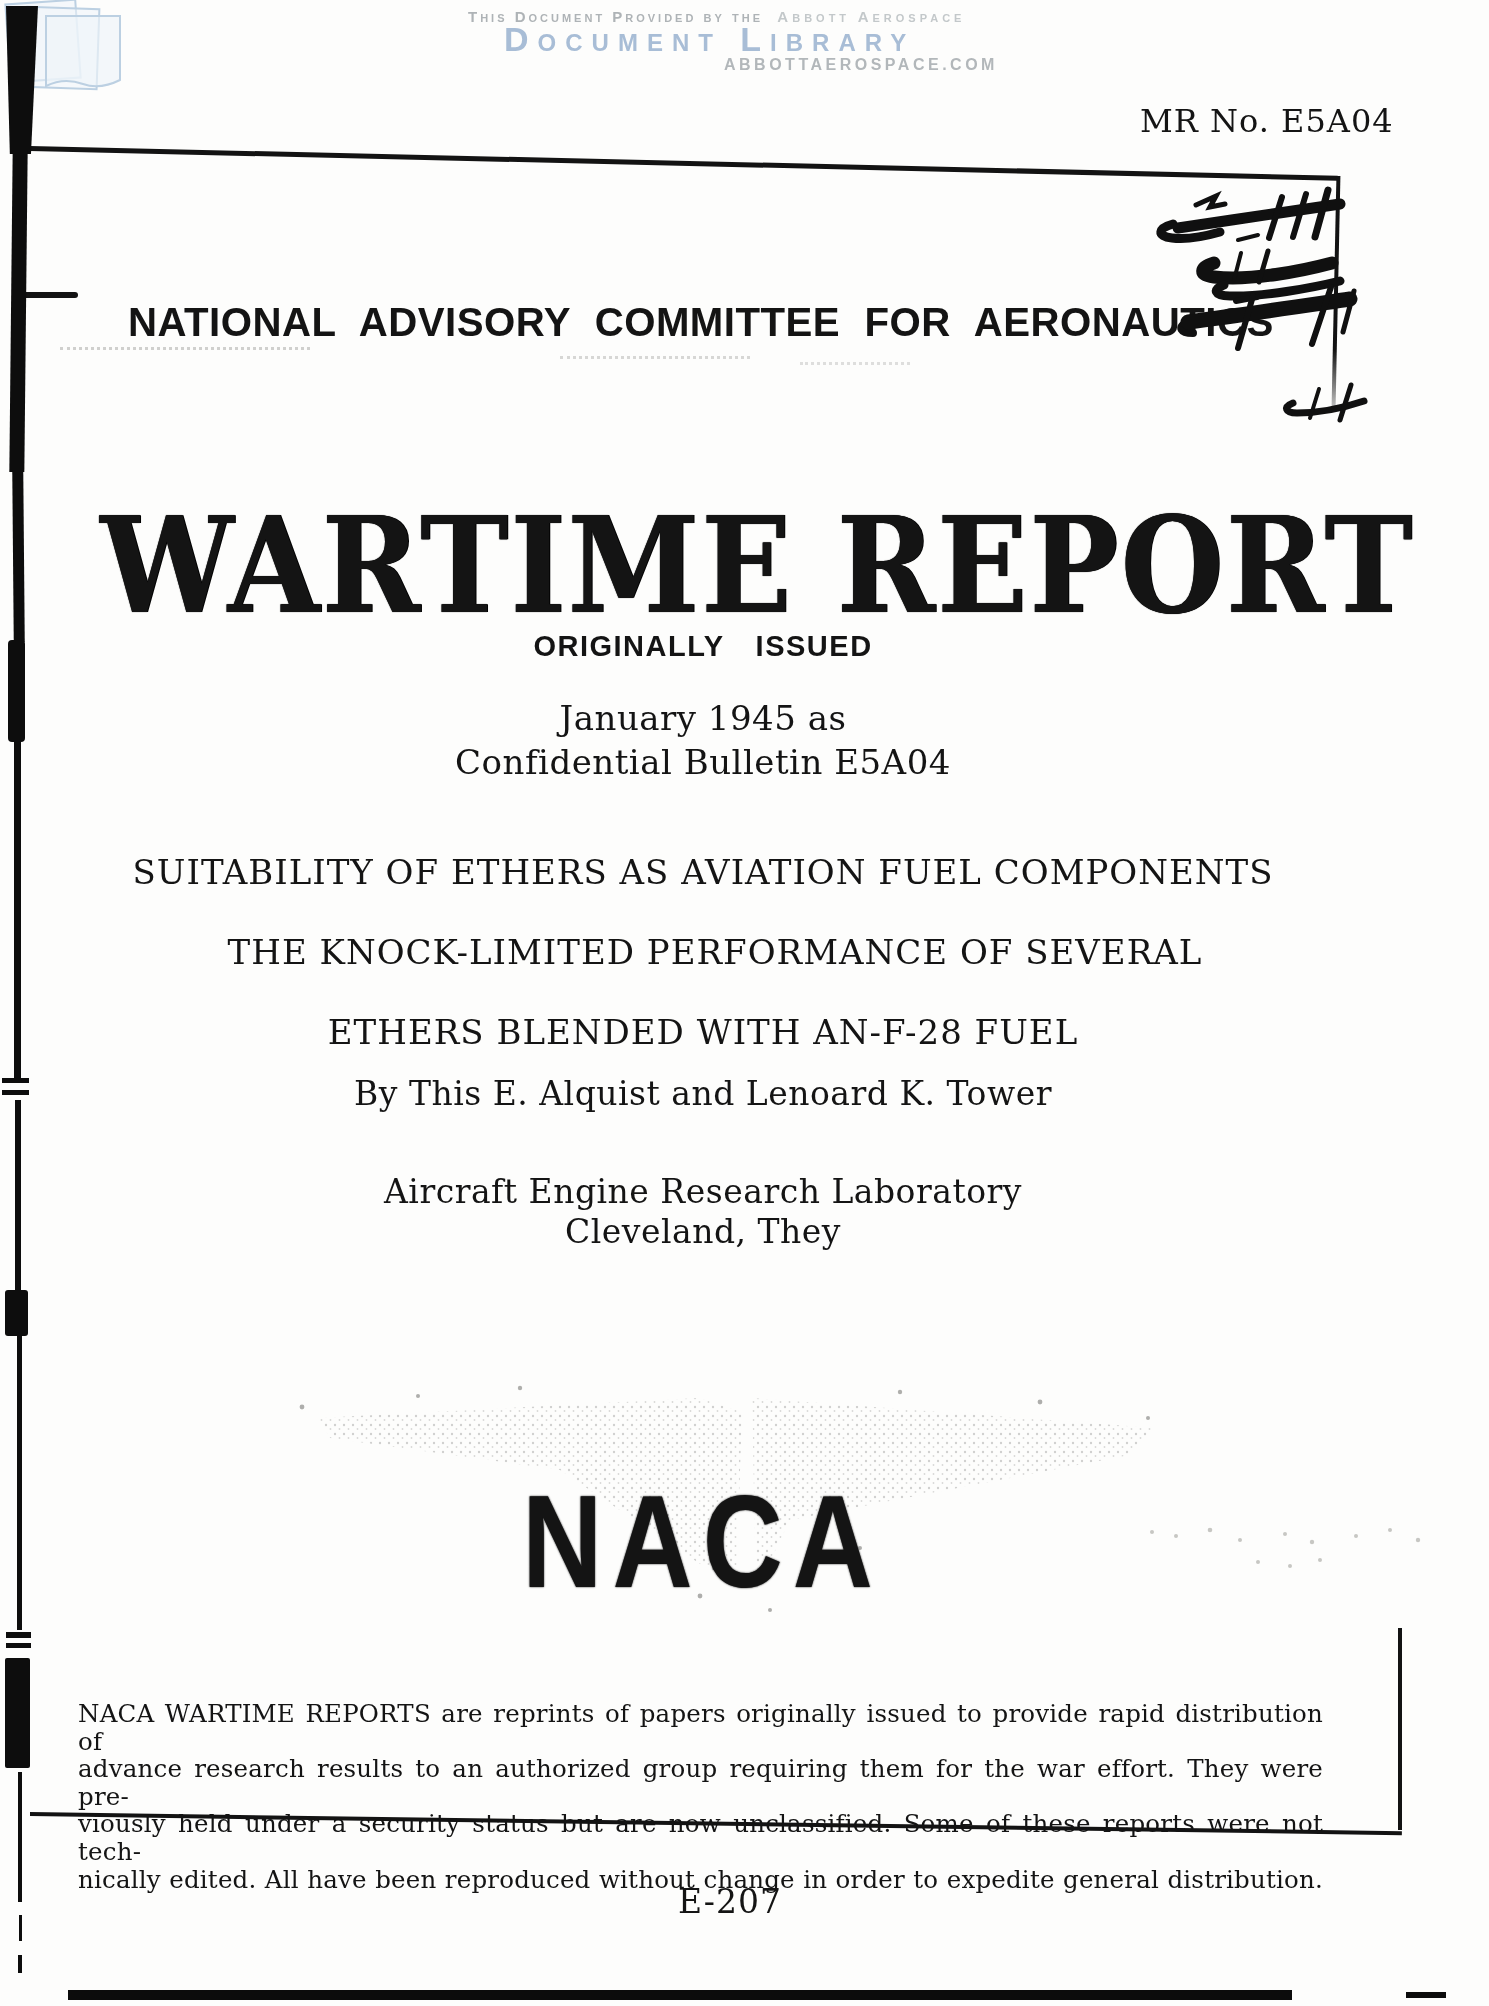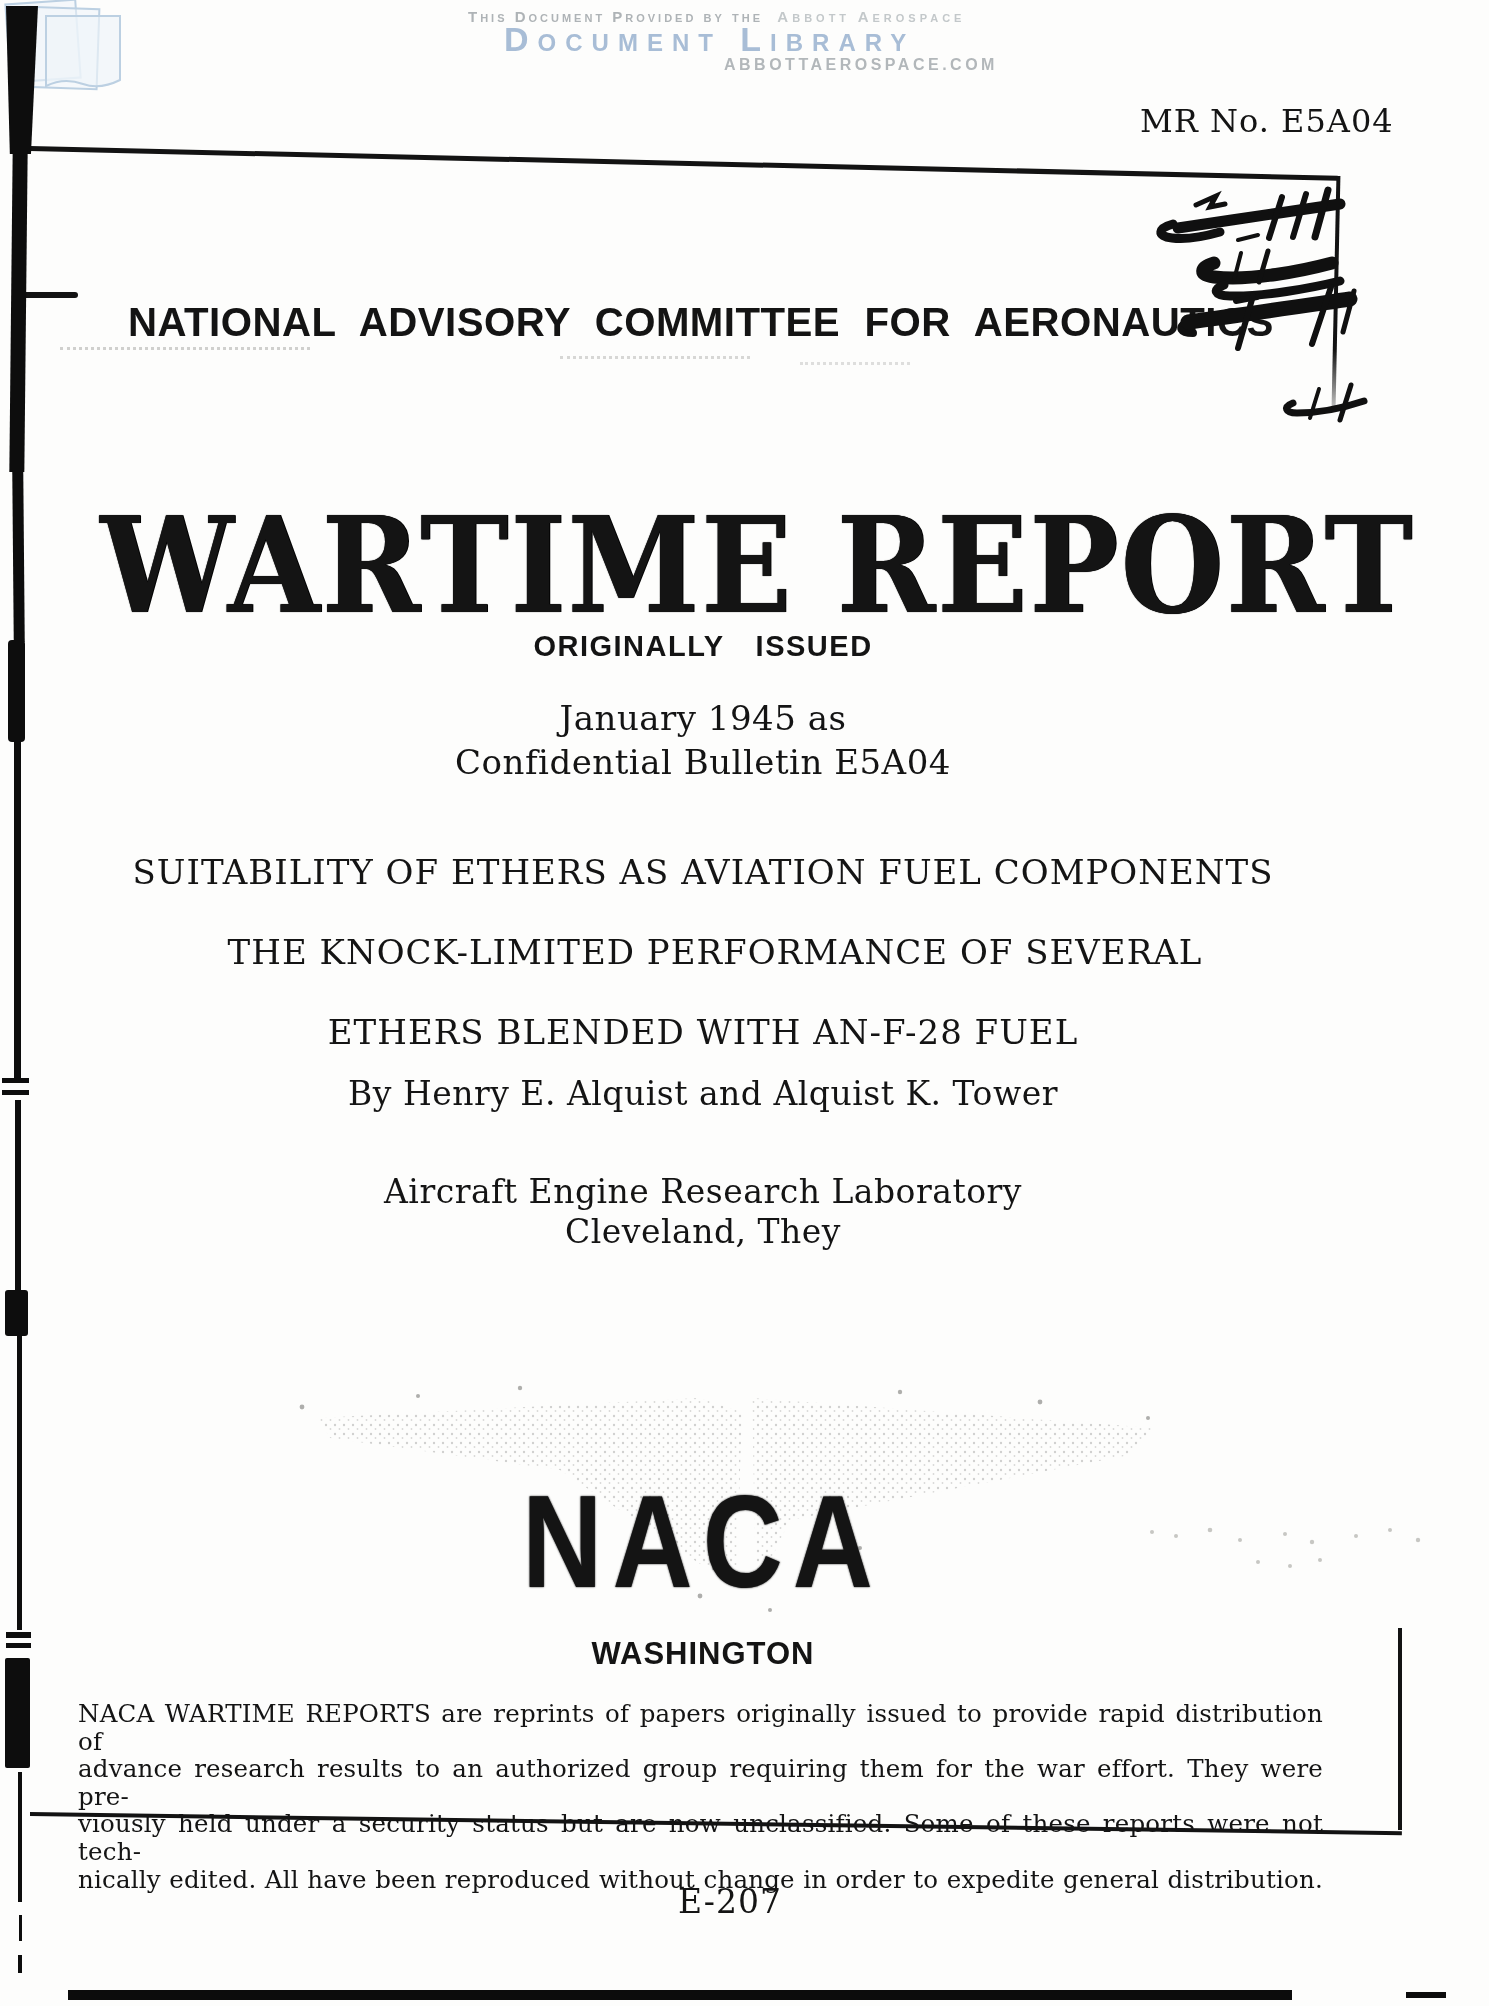--- a/index.html
+++ b/index.html
@@ -105,21 +105,21 @@
 
   <div class="abs center-band orig-issued">ORIGINALLY ISSUED</div>
   <div class="abs center-band issued-lines">
     <div>January 1945 as</div>
     <div>Confidential Bulletin E5A04</div>
   </div>
 
   <div class="abs center-band subj subj1">SUITABILITY OF ETHERS AS AVIATION FUEL COMPONENTS</div>
   <div class="abs center-band subj subj2">THE KNOCK-LIMITED PERFORMANCE OF SEVERAL</div>
   <div class="abs center-band subj subj3">ETHERS BLENDED WITH AN-F-28 FUEL</div>
-  <div class="abs center-band byline">By Henry E. Alquist and Alquist K. Tower</div>
+  <div class="abs center-band byline">By This E. Alquist and Lenoard K. Tower</div>
   <div class="abs center-band lab">
     <div>Aircraft Engine Research Laboratory</div>
     <div>Cleveland, They</div>
   </div>
 
   <svg class="overlay" width="1489" height="2006" viewBox="0 0 1489 2006">
     <defs>
       <pattern id="speck" width="9" height="9" patternUnits="userSpaceOnUse">
         <circle cx="2" cy="3" r="1.2" fill="#4a4a48"></circle>
         <circle cx="6.5" cy="7" r="0.9" fill="#6a6a66"></circle>
@@ -153,21 +153,20 @@
         <circle cx="1390" cy="1530" r="2"></circle>
       <circle cx="1418" cy="1540" r="2.2"></circle>
         <circle cx="1258" cy="1562" r="2"></circle>
       <circle cx="1290" cy="1566" r="2"></circle>
         <circle cx="1320" cy="1560" r="2"></circle>
     </g>
   </svg>
 
   <div class="abs center-band naca-wrap"><span class="naca-text">NACA</span></div>
 
-  <div class="abs center-band washington">WASHINGTON</div>
 
   <div class="abs notice">
     <div class="ln">NACA WARTIME REPORTS are reprints of papers originally issued to provide rapid distribution of</div>
     <div class="ln">advance research results to an authorized group requiring them for the war effort.  They were pre-</div>
     <div class="ln">viously held under a security status but are now unclassified.  Some of these reports were not tech-</div>
     <div class="ln">nically edited.  All have been reproduced without change in order to expedite general distribution.</div>
   </div>
 
   <div class="abs rule-bottom"></div>
   <div class="abs right-vert"></div>

